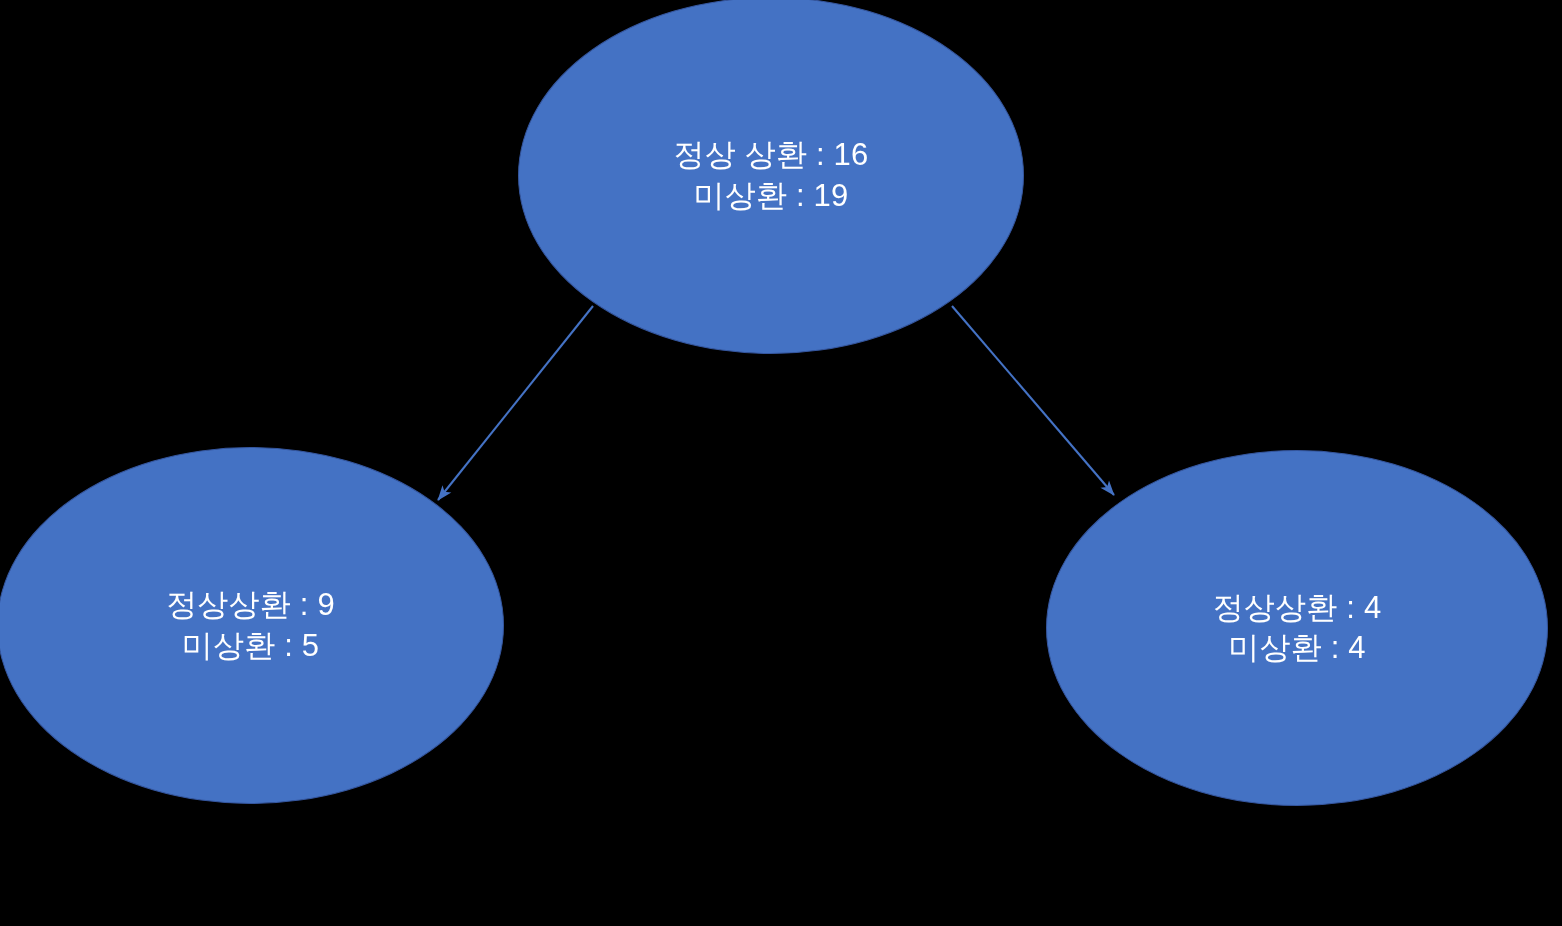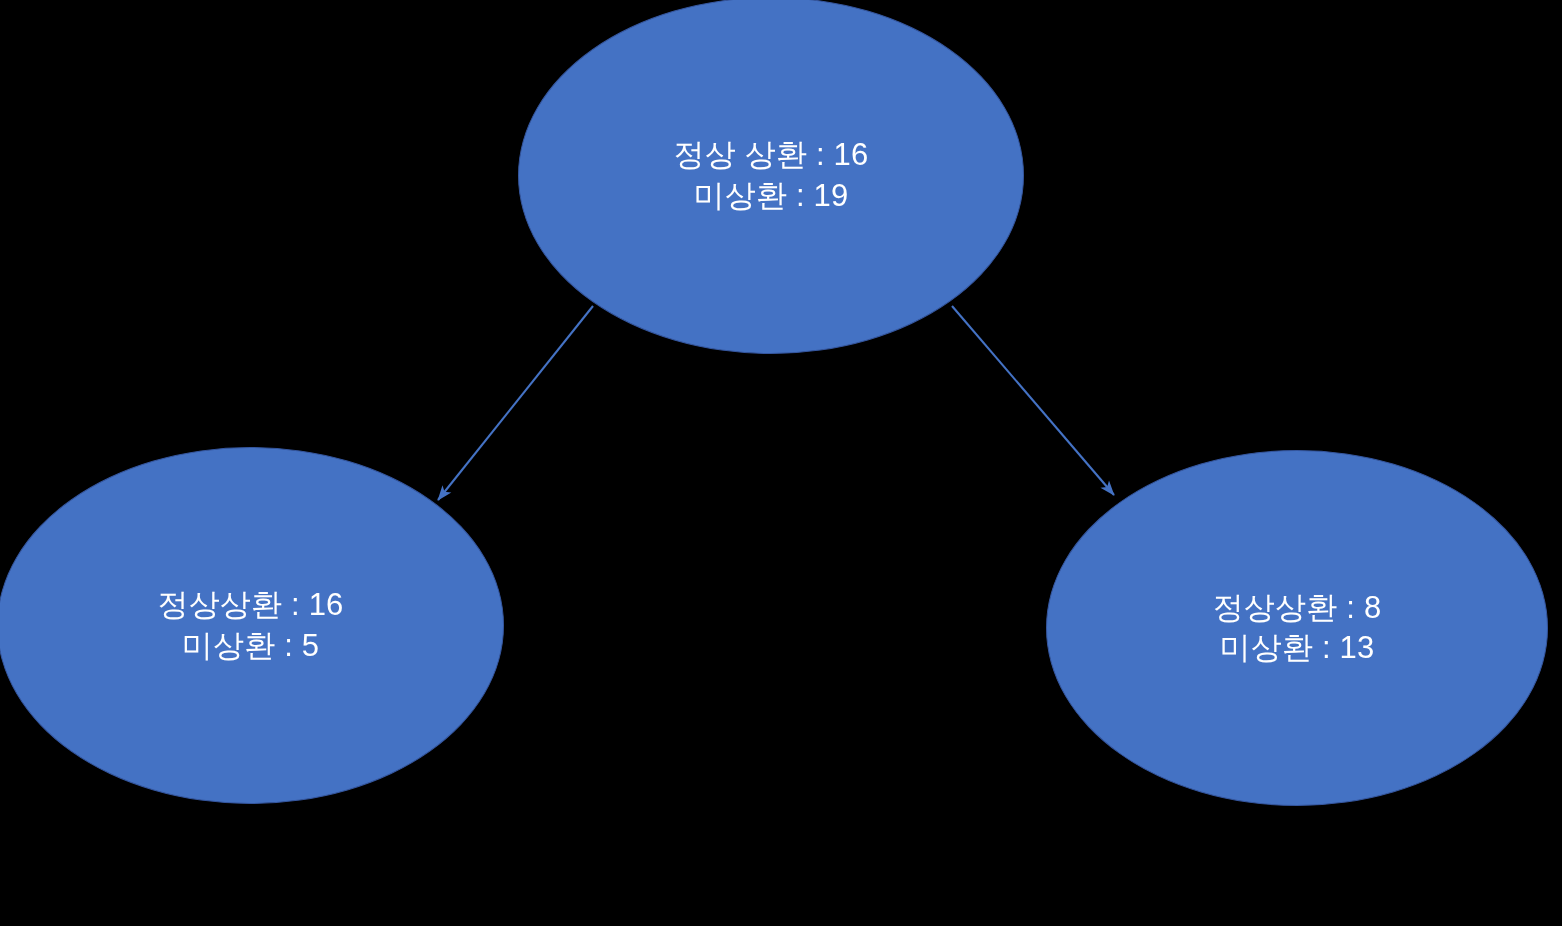--- a/index.html
+++ b/index.html
@@ -79,22 +79,22 @@
     <line x1="593" y1="306" x2="438" y2="500" stroke="#4472C4" stroke-width="2.1" marker-end="url(#arrowhead)"></line>
     <line x1="952" y1="306" x2="1114" y2="495" stroke="#4472C4" stroke-width="2.1" marker-end="url(#arrowhead)"></line>
   </svg>
 
   <div id="node-root" class="node">
     <span class="node-line">정상 상환 : 16</span>
     <span class="node-line">미상환 : 19</span>
   </div>
 
   <div id="node-left" class="node">
-    <span class="node-line">정상상환 : 16</span>
+    <span class="node-line">정상상환 : 9</span>
     <span class="node-line">미상환 : 5</span>
   </div>
 
   <div id="node-right" class="node">
-    <span class="node-line">정상상환 : 8</span>
-    <span class="node-line">미상환 : 13</span>
+    <span class="node-line">정상상환 : 4</span>
+    <span class="node-line">미상환 : 4</span>
   </div>
 
 </div>
 
 </body></html>

